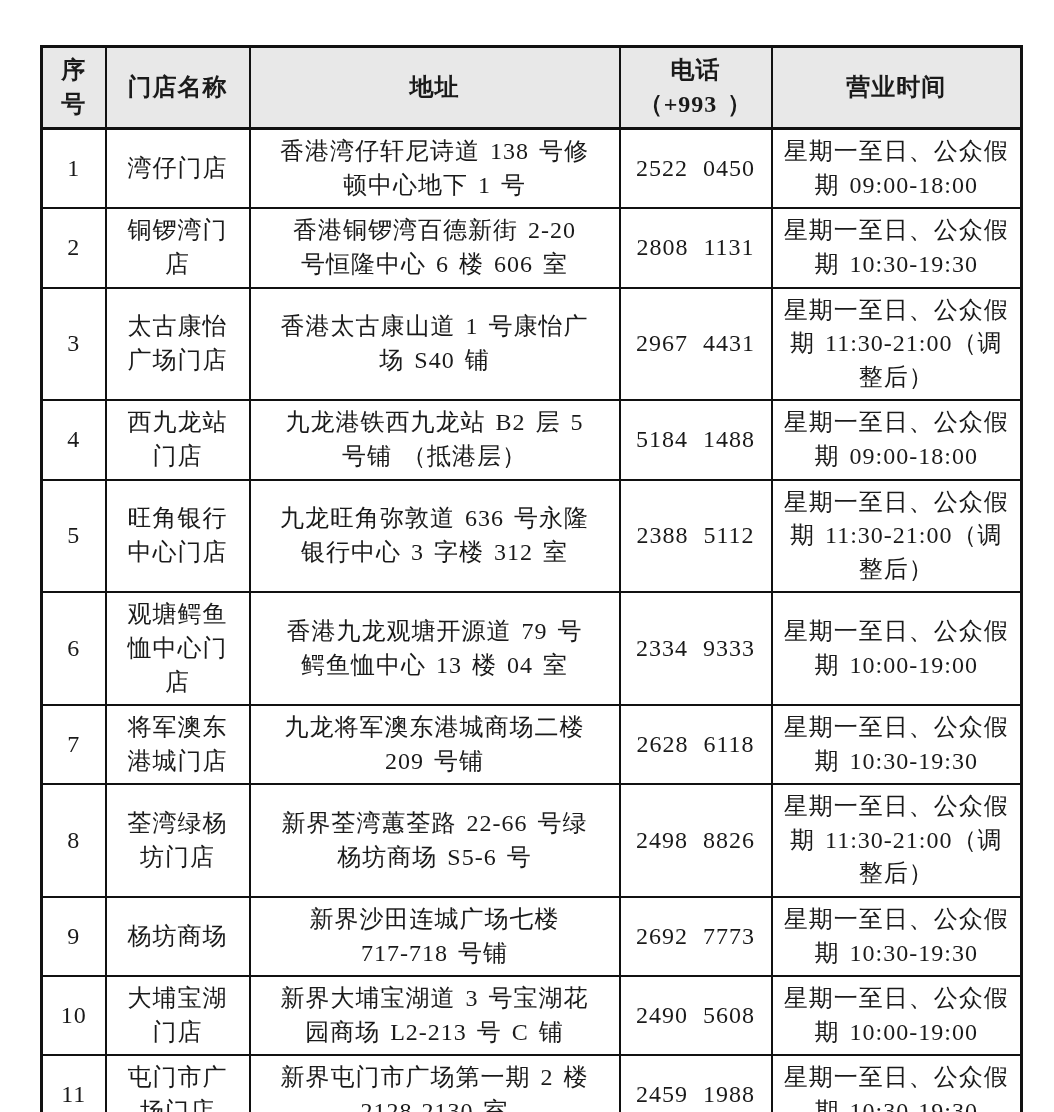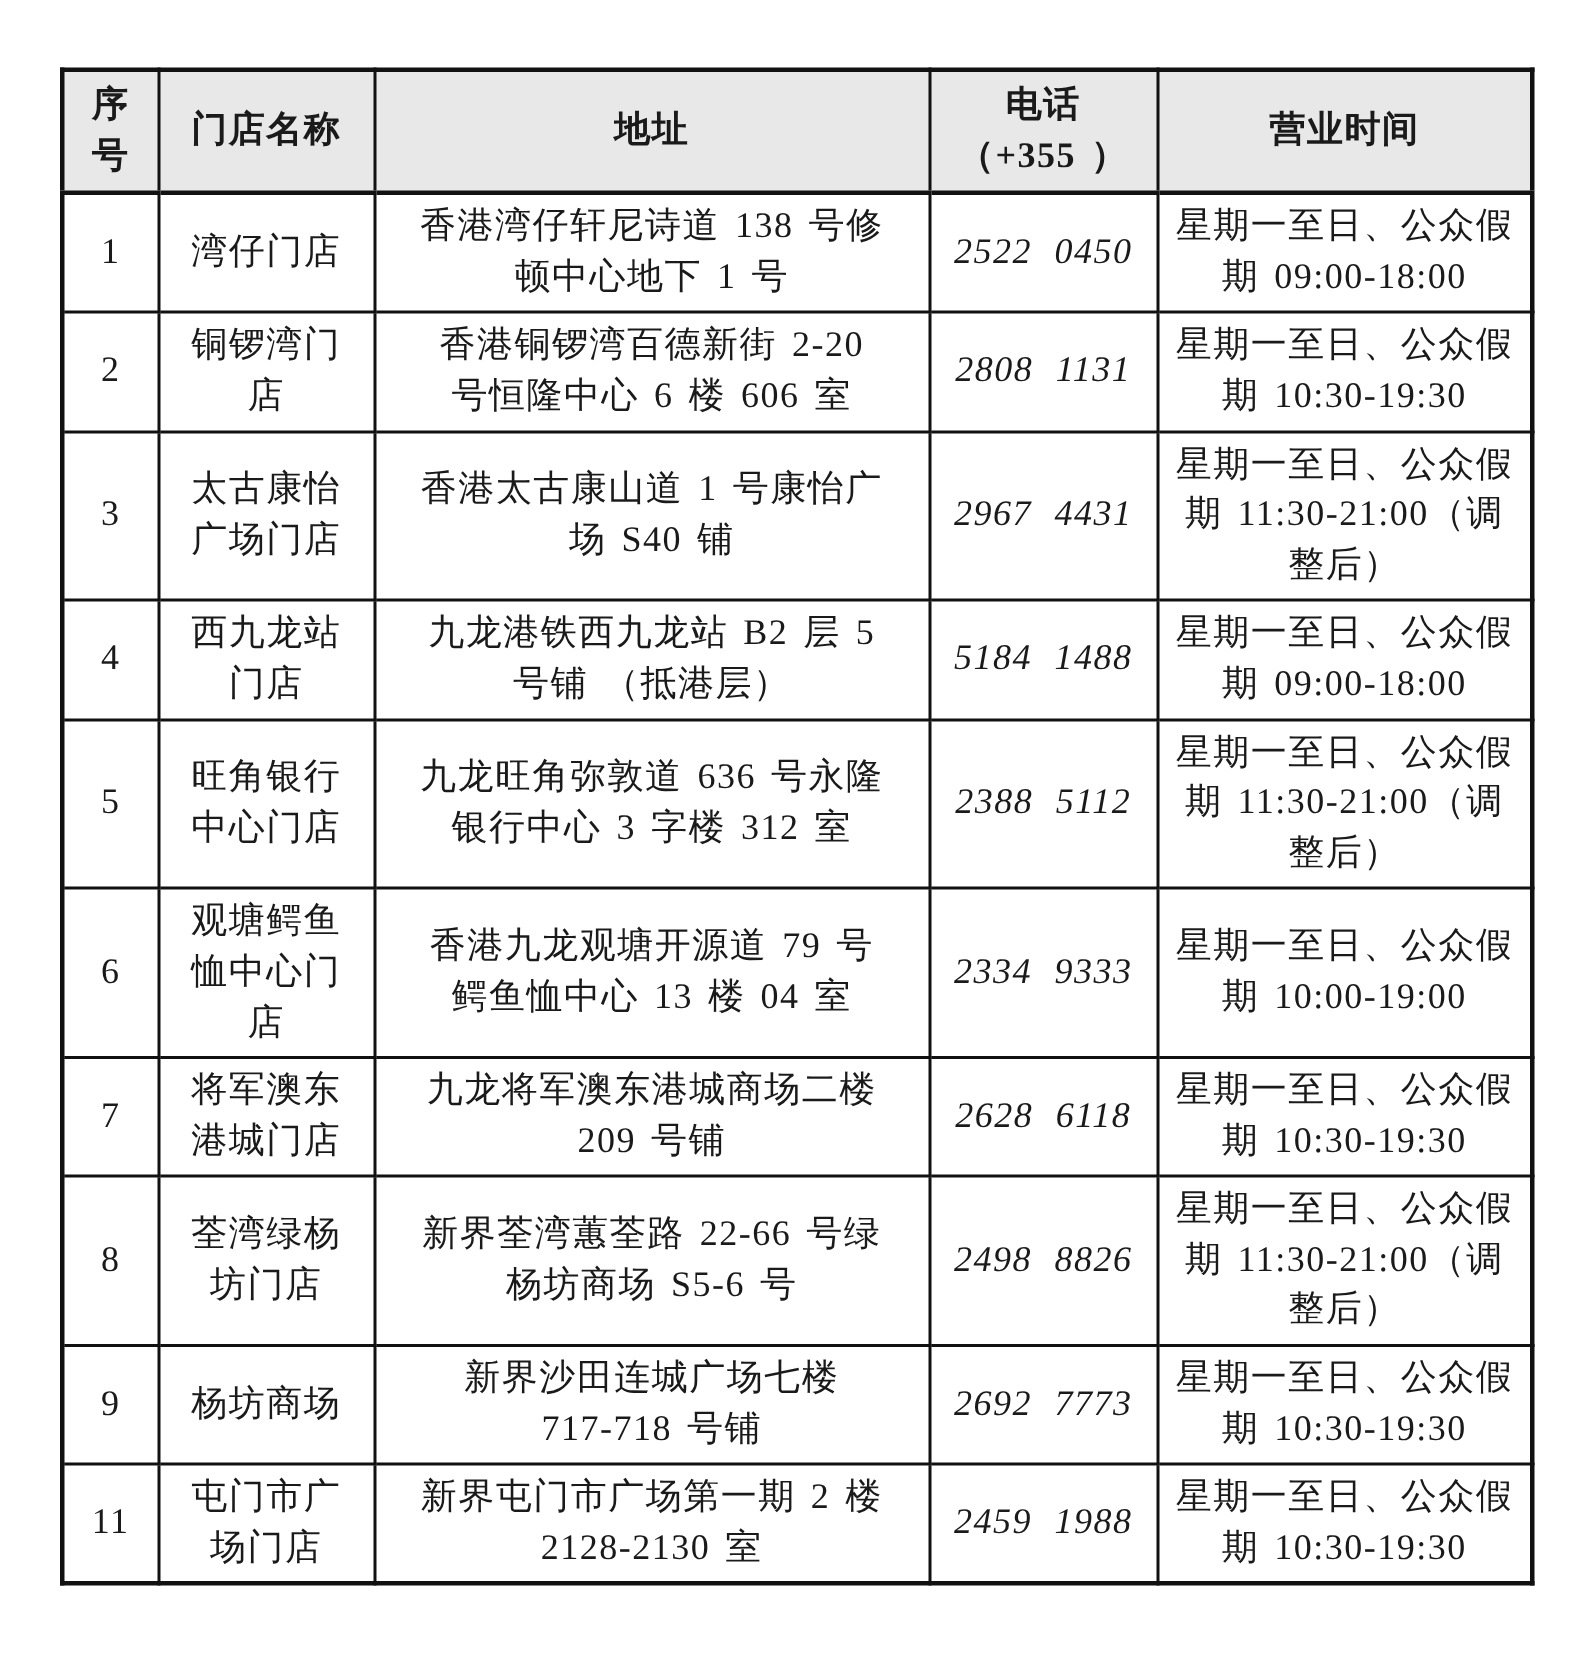--- a/index.html
+++ b/index.html
@@ -42,42 +42,42 @@
     background: var(--header-bg);
     font-weight: bold;
     border-bottom-width: 3px;
     padding: 6px 4px;
   }
   .col-num   { width: 64px;  }
   .col-name  { width: 144px; }
   .col-addr  { width: 370px; }
   .col-phone { width: 152px; }
   .col-hours { width: 250px; }
-  td.c-phone { word-spacing: 8px; font-style: italic; }
+  td.c-phone { word-spacing: 8px; }
 </style>
 </head>
 <body>
 
 <div class="doc-wrap">
   <table class="store-table">
     <colgroup>
       <col class="col-num">
       <col class="col-name">
       <col class="col-addr">
       <col class="col-phone">
       <col class="col-hours">
     </colgroup>
     <thead>
       <tr>
         <th>序
 号</th>
         <th>门店名称</th>
         <th>地址</th>
         <th>电话
-（+355 ）</th>
+（+993 ）</th>
         <th>营业时间</th>
       </tr>
     </thead>
     <tbody>
   <tr>
     <td class="c-num">1</td>
     <td class="c-name">湾仔门店</td>
     <td class="c-addr">香港湾仔轩尼诗道 138 号修
 顿中心地下 1 号</td>
     <td class="c-phone">2522 0450</td>
@@ -169,20 +169,30 @@
   <tr>
     <td class="c-num">9</td>
     <td class="c-name">杨坊商场</td>
     <td class="c-addr">新界沙田连城广场七楼
 717-718 号铺</td>
     <td class="c-phone">2692 7773</td>
     <td class="c-hours">星期一至日、公众假
 期 10:30-19:30</td>
   </tr>
 
+  <tr>
+    <td class="c-num">10</td>
+    <td class="c-name">大埔宝湖
+门店</td>
+    <td class="c-addr">新界大埔宝湖道 3 号宝湖花
+园商场 L2-213 号 C 铺</td>
+    <td class="c-phone">2490 5608</td>
+    <td class="c-hours">星期一至日、公众假
+期 10:00-19:00</td>
+  </tr>
 
   <tr>
     <td class="c-num">11</td>
     <td class="c-name">屯门市广
 场门店</td>
     <td class="c-addr">新界屯门市广场第一期 2 楼
 2128-2130 室</td>
     <td class="c-phone">2459 1988</td>
     <td class="c-hours">星期一至日、公众假
 期 10:30-19:30</td>

